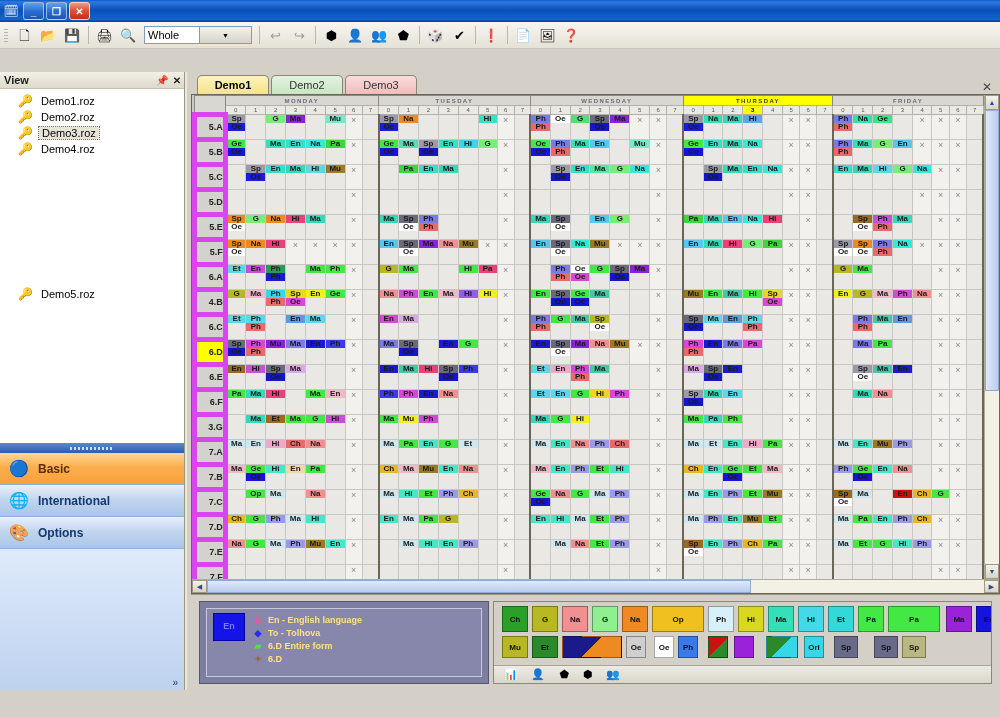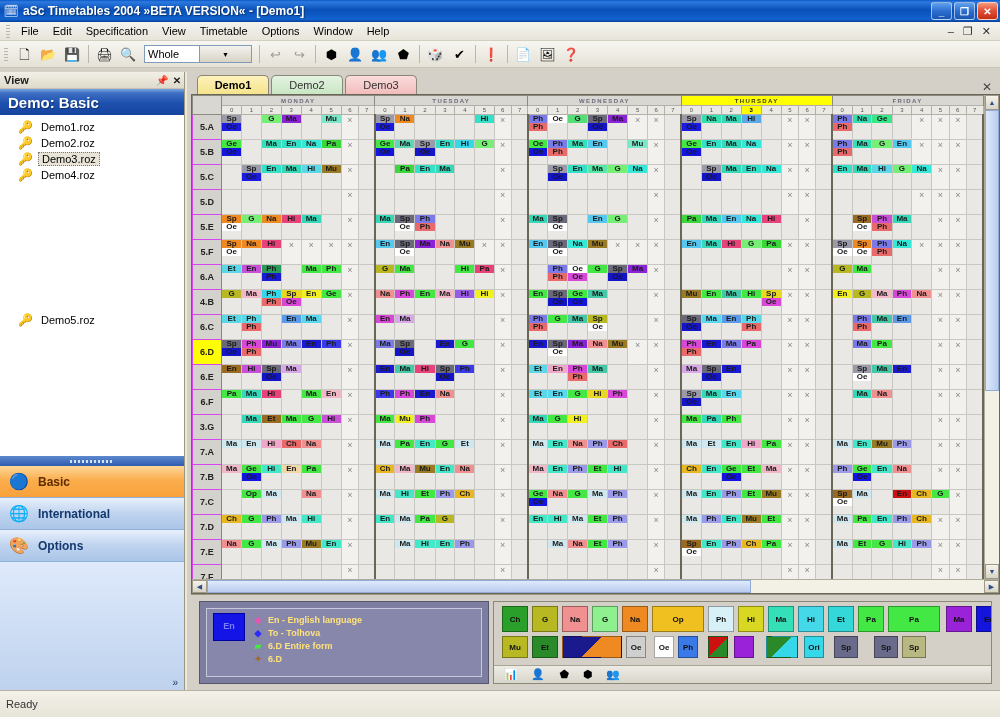--- a/index.html
+++ b/index.html
@@ -173,22 +173,22 @@
     background:#d9d7d2; border:1px solid #8d8a82; border-bottom:none;
   }
   .hd-day.hl { background:#ffff00; color:#3a3a00; }
   .hd-per {
     height:9px; font-size:6px; text-align:center; color:#555;
     background:#ebe9e4; border:1px solid #b2b0a8;
   }
   .hd-per.hl { background:#ffff00; color:#000; font-weight:bold; }
   .hd-corner { background:#d9d7d2; border:1px solid #8d8a82; }
   .rowlbl {
-    font-size:9px; font-weight:bold; color:#222; text-align:center;
-    background:#d4d2cd; border:1px solid #d946ef;
+    font-size:9px; font-weight:bold; color:#222; text-align:right;
+    background:#d4d2cd; border:5px solid #d946ef;
   }
   .rowlbl.hl { background:#ffff00; }
   .cell { border:1px solid #c9c7c2; background:#e9e8e4; vertical-align:top; }
   .cell.sep { border-right:2px solid #6b6757; }
   .cell.xmark { text-align:center; color:#888; font-size:9px; background:#f2f1ee; }
   .card {
     width:100%; height:100%; display:flex; align-items:center; justify-content:center;
     font-size:8px; font-weight:bold; color:#1a1a1a; line-height:1;
     overflow:hidden;
   }
@@ -251,41 +251,27 @@
     font-size:11px; color:#333;
   }
 </style>
 </head>
 <body>
 
 <div id="app">
 
   <div class="titlebar">
     <div class="title-icon">🗓</div>
-    <div class="title-text">aSc Timetables 2004  »BETA VERSION« - [Demo1]</div>
     <div class="winbtns">
       <div class="winbtn">_</div>
       <div class="winbtn">❐</div>
       <div class="winbtn close">✕</div>
     </div>
   </div>
 
-  <div class="menubar">
-    <div class="grip"></div>
-    <div class="menuitem">File</div>
-    <div class="menuitem">Edit</div>
-    <div class="menuitem">Specification</div>
-    <div class="menuitem">View</div>
-    <div class="menuitem">Timetable</div>
-    <div class="menuitem">Options</div>
-    <div class="menuitem">Window</div>
-    <div class="menuitem">Help</div>
-    <div style="flex:1"></div>
-    <div class="mdi-ctl" style="position:static;margin-right:6px;">‒ ❐ ✕</div>
-  </div>
 
   <div class="toolbar">
     <div class="grip"></div>
     <div class="tbtn">🗋</div>
     <div class="tbtn">📂</div>
     <div class="tbtn">💾</div>
     <div class="tsep"></div>
     <div class="tbtn">🖨</div>
     <div class="tbtn">🔍</div>
     <div class="tcombo">
@@ -313,21 +299,20 @@
 
   <div class="body">
 
     <div class="sidebar">
       <div class="sb-caption">
         <span>View</span>
         <span class="sp"></span>
         <span class="ic">📌</span>
         <span class="ic">✕</span>
       </div>
-      <div class="sb-head">Demo: Basic</div>
 
       <div class="sb-list">
         <div class="sb-file">
           <span class="fic">🔑</span>
           <span class="lbl">Demo1.roz</span>
         </div>
         <div class="sb-file">
           <span class="fic">🔑</span>
           <span class="lbl">Demo2.roz</span>
         </div>
@@ -2556,16 +2541,13 @@
             <span class="ic">👤</span>
             <span class="ic">⬟</span>
             <span class="ic">⬢</span>
             <span class="ic">👥</span>
           </div>
         </div>
       </div>
     </div>
   </div>
 
-  <div class="statusbar">
-    <span>Ready</span>
-  </div>
 </div>
 
 </body></html>

